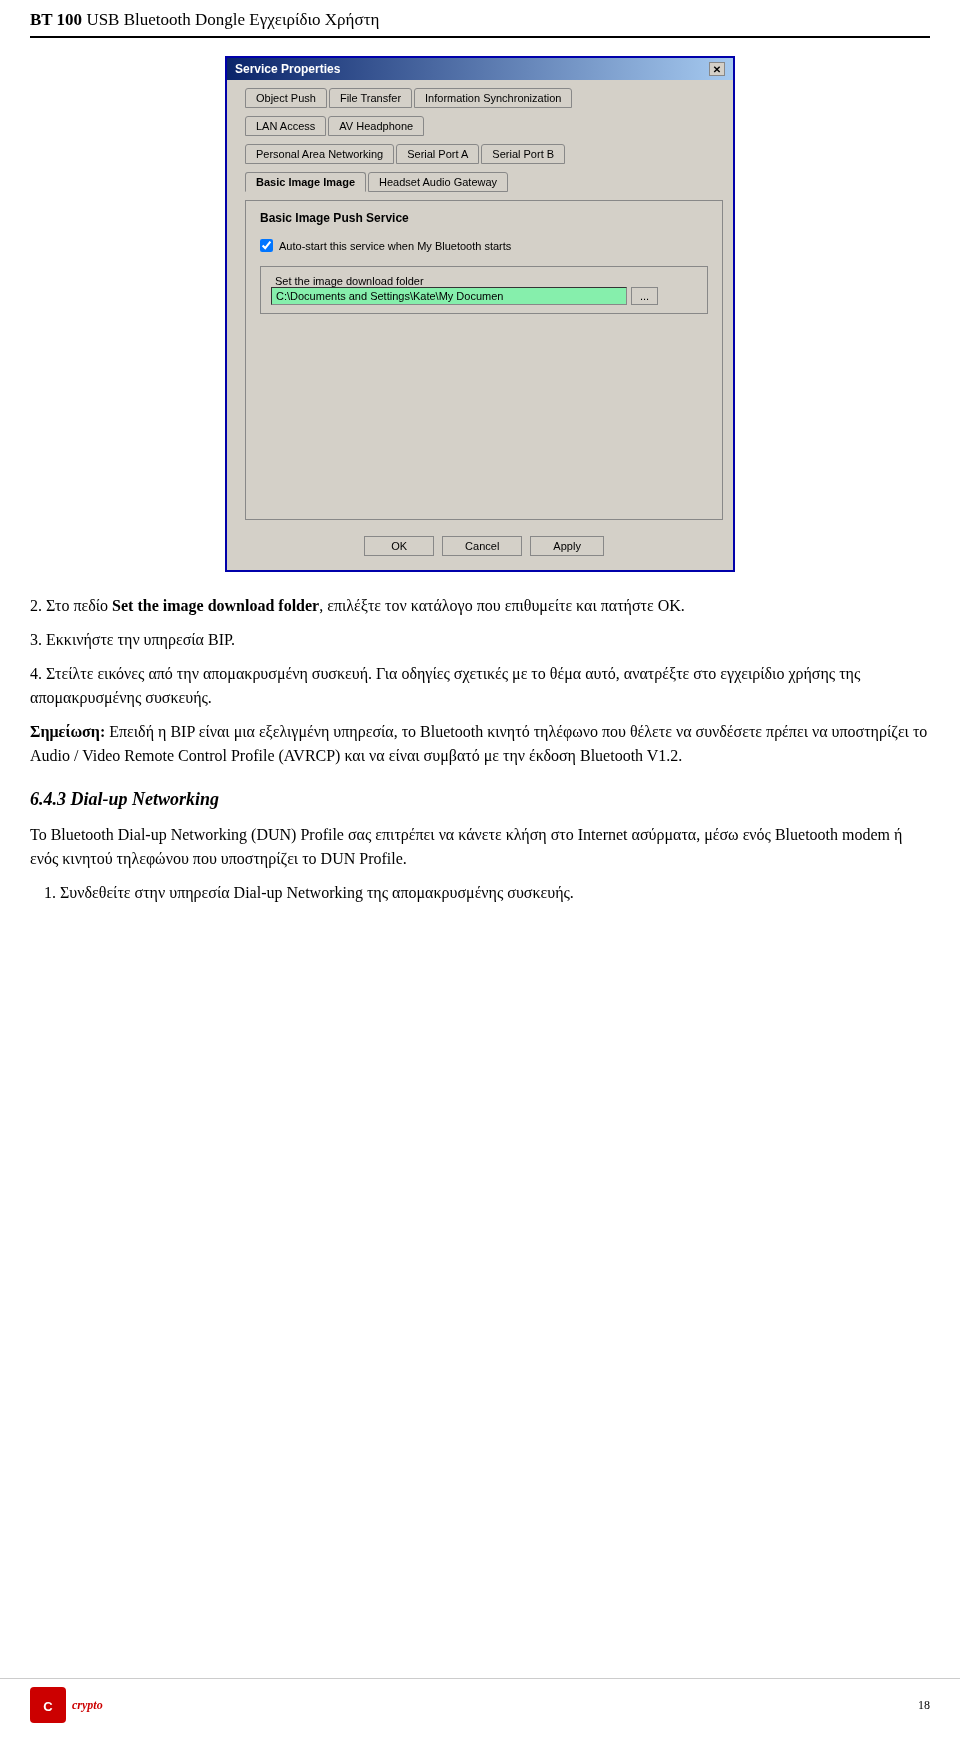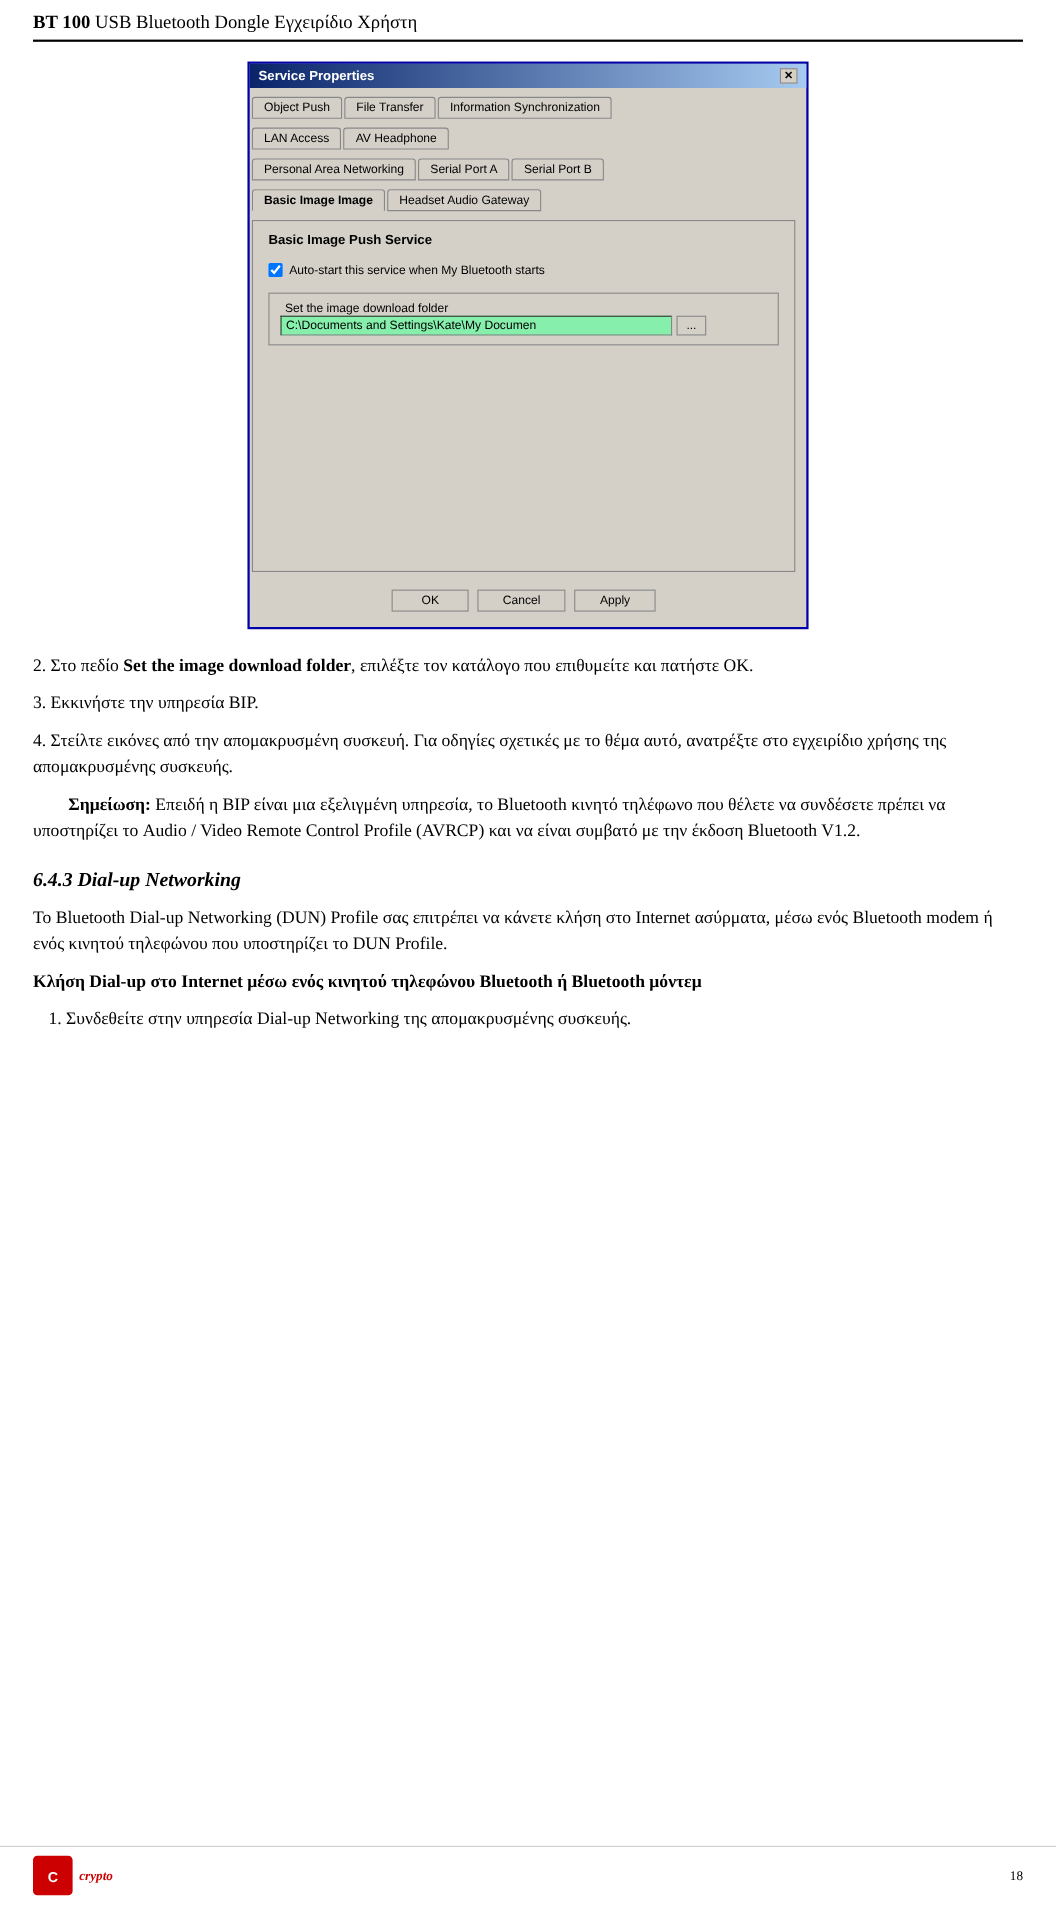--- a/index.html
+++ b/index.html
@@ -61,21 +61,21 @@
       width: 16px;
       height: 14px;
       font-size: 10px;
       font-weight: bold;
       cursor: pointer;
       display: flex;
       align-items: center;
       justify-content: center;
     }
     .dialog-body {
-      padding: 8px 10px 10px 2px;
+      padding: 8px 10px 10px 18px;
     }
 
     
     .tabs-row {
       display: flex;
       flex-wrap: wrap;
       gap: 2px;
       margin-bottom: 8px;
     }
     .tab-btn {
@@ -230,21 +230,20 @@
       color: #cc0000;
       font-weight: bold;
     }
     .footer-page-num {
       font-size: 12px;
       color: #000;
     }
 
     .note-label {
       font-weight: bold;
-      margin-left: 32px;
     }
   </style>
 </head>
 <body>
 
 <div class="page-header">
   <span class="page-header-title">
     <strong>BT 100</strong><span> USB Bluetooth Dongle Εγχειρίδιο Χρήστη</span>
   </span>
 </div>
@@ -313,23 +312,20 @@
   <p>4. Στείλτε εικόνες από την απομακρυσμένη συσκευή. Για οδηγίες σχετικές με το θέμα αυτό, ανατρέξτε στο εγχειρίδιο χρήσης της απομακρυσμένης συσκευής.</p>
 
   <p>
     <span class="note-label">Σημείωση:</span><span> Επειδή η BIP είναι μια εξελιγμένη υπηρεσία, το Bluetooth κινητό τηλέφωνο που θέλετε να συνδέσετε πρέπει να υποστηρίζει το Audio / Video Remote Control Profile (AVRCP) και να είναι συμβατό με την έκδοση Bluetooth V1.2.</span>
   </p>
 
   <div class="section-heading">6.4.3 Dial-up Networking</div>
 
   <p>Το Bluetooth Dial-up Networking (DUN) Profile σας επιτρέπει να κάνετε κλήση στο Internet ασύρματα, μέσω ενός Bluetooth modem ή ενός κινητού τηλεφώνου που υποστηρίζει το DUN Profile.</p>
 
-  <p>
-    <strong>Κλήση Dial-up στο Internet μέσω ενός κινητού τηλεφώνου Bluetooth ή Bluetooth μόντεμ</strong>
-  </p>
 
   <ol>
     <li>Συνδεθείτε στην υπηρεσία Dial-up Networking της απομακρυσμένης συσκευής.</li>
   </ol>
 </div>
 
 <div class="page-footer">
   <div class="footer-logo">
     <div class="footer-logo-icon">
       <svg viewBox="0 0 28 28" xmlns="http://www.w3.org/2000/svg">

